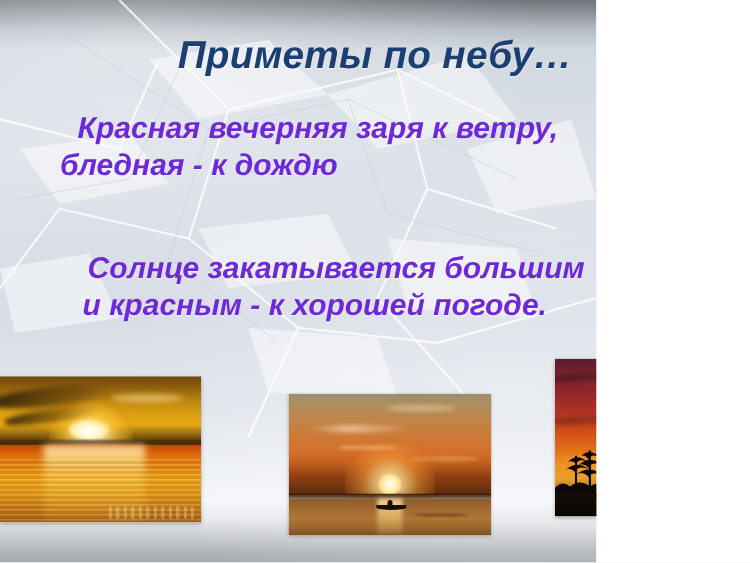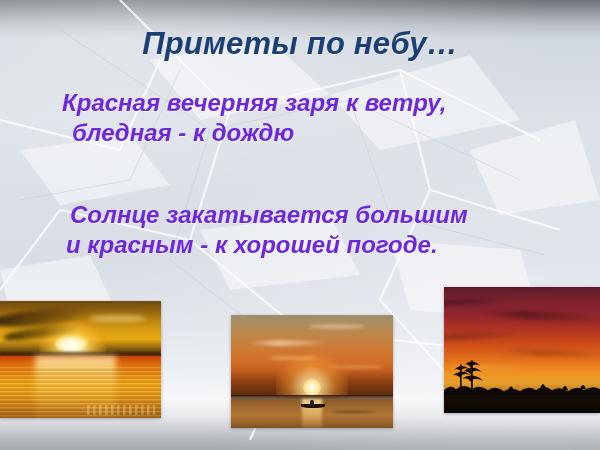--- a/index.html
+++ b/index.html
@@ -6,21 +6,21 @@
     margin: 0;
     padding: 0;
     background: #ffffff;
   }
   body {
     font-family: "Liberation Sans", sans-serif;
   }
 
   .slide {
     position: relative;
-    width: 600px;
+    width: 477px;
     height: 450px;
     overflow: hidden;
     background: #d7dde6;
   }
 
   
   .bg-base {
     position: absolute;
     inset: 0;
     background: linear-gradient(to bottom,
@@ -75,21 +75,21 @@
     color: #6d28d9;
     line-height: 30px;
     white-space: nowrap;
     text-shadow: 0 1px 0 rgba(255,255,255,0.5);
   }
   .para-1 { left: 0; top: 88px; width: 600px; }
   .para-2 { left: 0; top: 200px; width: 600px; }
 
   .para .line { display: block; }
   .para-1 .line-a { padding-left: 62px; }
-  .para-1 .line-b { padding-left: 72px; }
+  .para-1 .line-b { padding-left: 48px; }
   .para-2 .line-a { padding-left: 70px; }
   .para-2 .line-b { padding-left: 66px; }
 
   
   .photo {
     position: absolute;
     overflow: hidden;
     box-shadow: 0 1px 3px rgba(40,50,60,0.35);
   }
 

